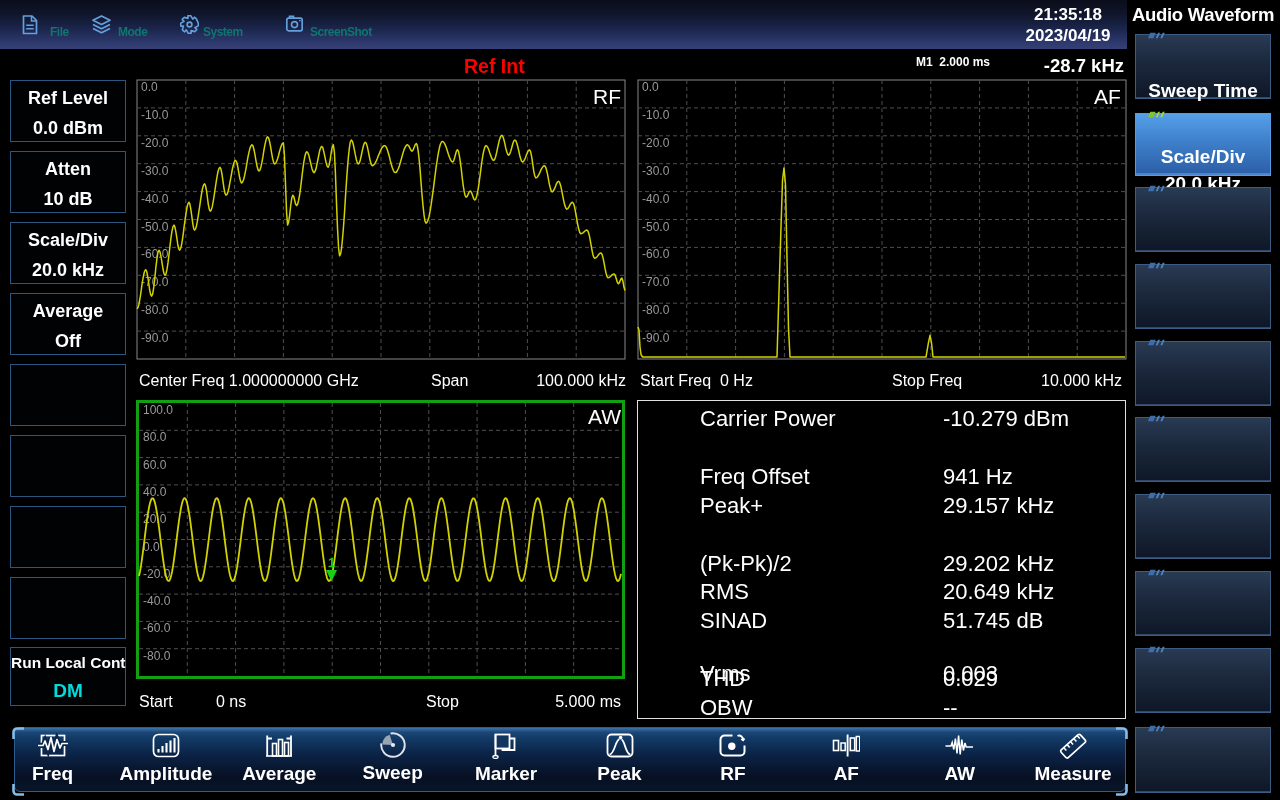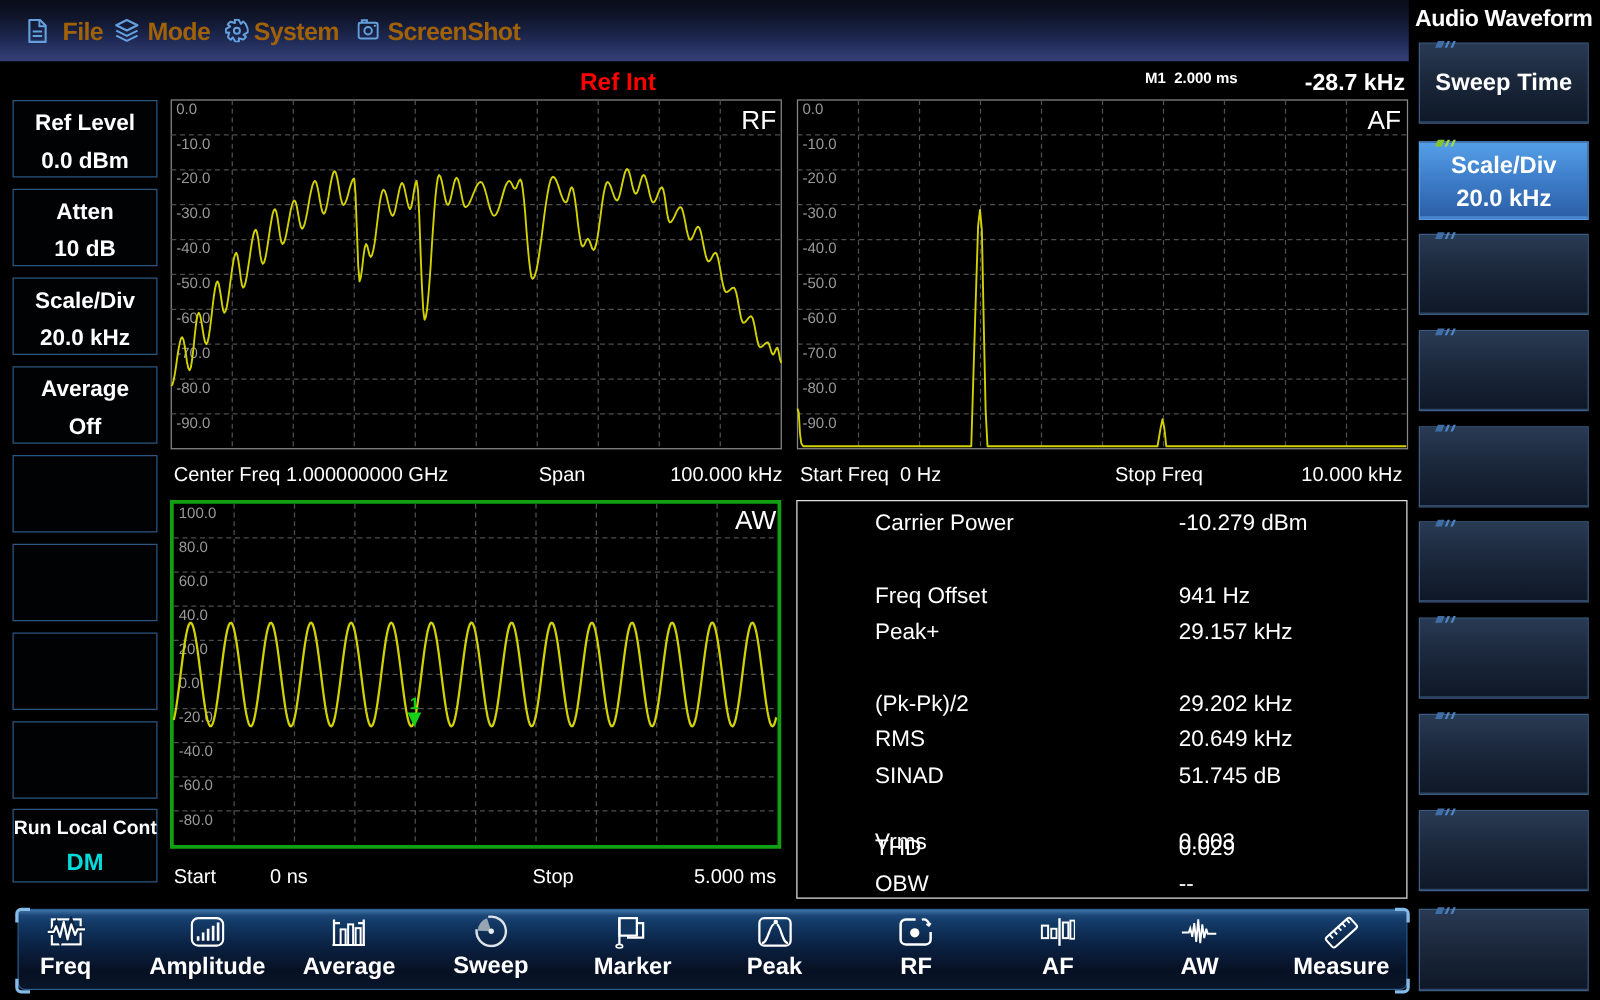--- a/index.html
+++ b/index.html
@@ -1,20 +1,20 @@
 <!DOCTYPE html>
 <html><head><meta charset="utf-8"><style>
 * { margin:0; padding:0; box-sizing:border-box; }
 html,body { width:1280px; height:800px; background:#000; overflow:hidden; -webkit-font-smoothing:antialiased;
   font-family:"Liberation Sans", sans-serif; }
 #page { position:relative; width:1280px; height:800px; background:#000; }
 
 #topbar { position:absolute; left:0; top:0; width:1127px; height:49px;
   background:linear-gradient(180deg,#0a0d19 0%,#10162c 30%,#1d2750 62%,#2e3a6e 88%,#363f76 100%); }
-.menu { position:absolute; top:15px; color:#a16207; font-size:20px; font-weight:bold; letter-spacing:-0.5px; }
+.menu { position:absolute; top:25px; color:#0f766e; font-size:12px; font-weight:bold; letter-spacing:-0.5px; }
 .micon { position:absolute; top:15px; }
 .ticon { display:block; margin:6px auto 0 auto; }
 #clock { position:absolute; top:4px; left:998px; width:140px; text-align:center;
   color:#fff; font-size:17px; font-weight:bold; line-height:21px; }
 
 #refint { position:absolute; top:55px; left:464px; color:#f00; font-size:19.5px; font-weight:bold; }
 #m1 { position:absolute; top:55px; left:916px; color:#fff; font-size:12px; font-weight:bold; }
 #m1b { position:absolute; top:55px; left:1004px; width:120px; text-align:right; color:#fff; font-size:18.5px; font-weight:bold; }
 
 .lbtn { position:absolute; left:10px; width:116px; height:62px; border:1px solid #2a567f;
@@ -24,32 +24,32 @@
 .dm { color:#00dcdc; font-size:19px; line-height:29px; }
 
 .chartsvg { position:absolute; left:0; top:0; overflow:visible; }
 .gl { fill:#9a9a9a; font-size:12px; font-family:"Liberation Sans",sans-serif; }
 .cornlab { position:absolute; color:#fff; font-size:21px; }
 .blab { position:absolute; color:#fff; font-size:16px; top:372px; }
 .blab2 { position:absolute; color:#fff; font-size:16px; top:693px; }
 
 #mtable { position:absolute; left:637px; top:400px; width:489px; height:319px;
   border:1px solid #e0e0e0; background:#000; }
-.trow { position:absolute; left:0; width:1280px; height:29px; color:#fff; font-size:18px; line-height:29px; }
+.trow { position:absolute; left:0; width:1280px; height:29px; color:#fff; font-size:22px; line-height:29px; }
 .tl { position:absolute; left:700px; }
 .tv { position:absolute; left:943px; }
 
 #rtitle { position:absolute; left:1126px; top:4px; width:154px; text-align:center;
   color:#fff; font-size:18.5px; font-weight:bold; letter-spacing:-0.3px; }
 .rbtn { position:absolute; left:1135px; width:136px; border:1px solid #3c5c82;
   background:linear-gradient(180deg,#293a53 0%,#1b283c 45%,#0e1726 100%);
   box-shadow:inset 0 -1px 0 #31486a; }
 .rbtn.act { background:linear-gradient(180deg,#55a0e8 0%,#3f7fcb 45%,#2b5ea6 100%);
   border:1px solid #5a9ae0; box-shadow:inset 0 -2px 0 #4a86cf; }
-.rtx { width:100%; text-align:center; color:#fff; font-size:19px; font-weight:bold; }
+.rtx { width:100%; text-align:center; color:#fff; font-size:19px; font-weight:bold;margin-top:24px; }
 .mk { position:absolute; left:10px; top:-3px; width:21px; height:7px; }
 
 #toolbar { position:absolute; left:14px; top:727px; width:1112px; height:65px;
   border-radius:6px; border:1px solid #2b5d90;
   background:linear-gradient(180deg,#3d74a6 0%,#1b4677 7%,#123a66 16%,#0b2346 42%,#071023 78%,#081529 100%); }
 .titem { position:absolute; width:120px; text-align:center; top:727px; }
 .tlab { color:#fff; font-size:19px; font-weight:bold; margin-top:4px; }
 .ticon { height:26px; margin-top:6px; }
 .corner { position:absolute; width:11px; height:10px; }
 .corner svg { overflow:visible; }
@@ -74,20 +74,21 @@
  <circle cx="9.5" cy="9.5" r="2.4" fill="none" stroke="#64a0dd" stroke-width="1.6"></circle>
 </svg>
 <span class="menu" style="left:203px">System</span>
 <svg class="micon" style="left:286px" width="17" height="17" viewBox="0 0 17 17">
  <rect x="0.8" y="3.2" width="15.4" height="12.6" rx="1.8" fill="none" stroke="#64a0dd" stroke-width="1.7"></rect>
  <path d="M3.5,3 v-1.8 h4 v1.8" fill="none" stroke="#64a0dd" stroke-width="1.6"></path>
  <circle cx="8.5" cy="9.6" r="3" fill="none" stroke="#64a0dd" stroke-width="1.6"></circle>
  <path d="M13.9,5.6 h0.01" stroke="#64a0dd" stroke-width="1.8" stroke-linecap="round"></path>
 </svg>
 <span class="menu" style="left:310px">ScreenShot</span>
+<div id="clock">21:35:18<br>2023/04/19</div>
 
 <div id="refint">Ref Int</div>
 <div id="m1">M1&nbsp; 2.000 ms</div>
 <div id="m1b">-28.7 kHz</div>
 
 <div class="lbtn" style="top:80px">
       <div class="l1">Ref Level</div>
       <div class="l1">0.0 dBm</div>
     </div>
     <div class="lbtn" style="top:151px">

